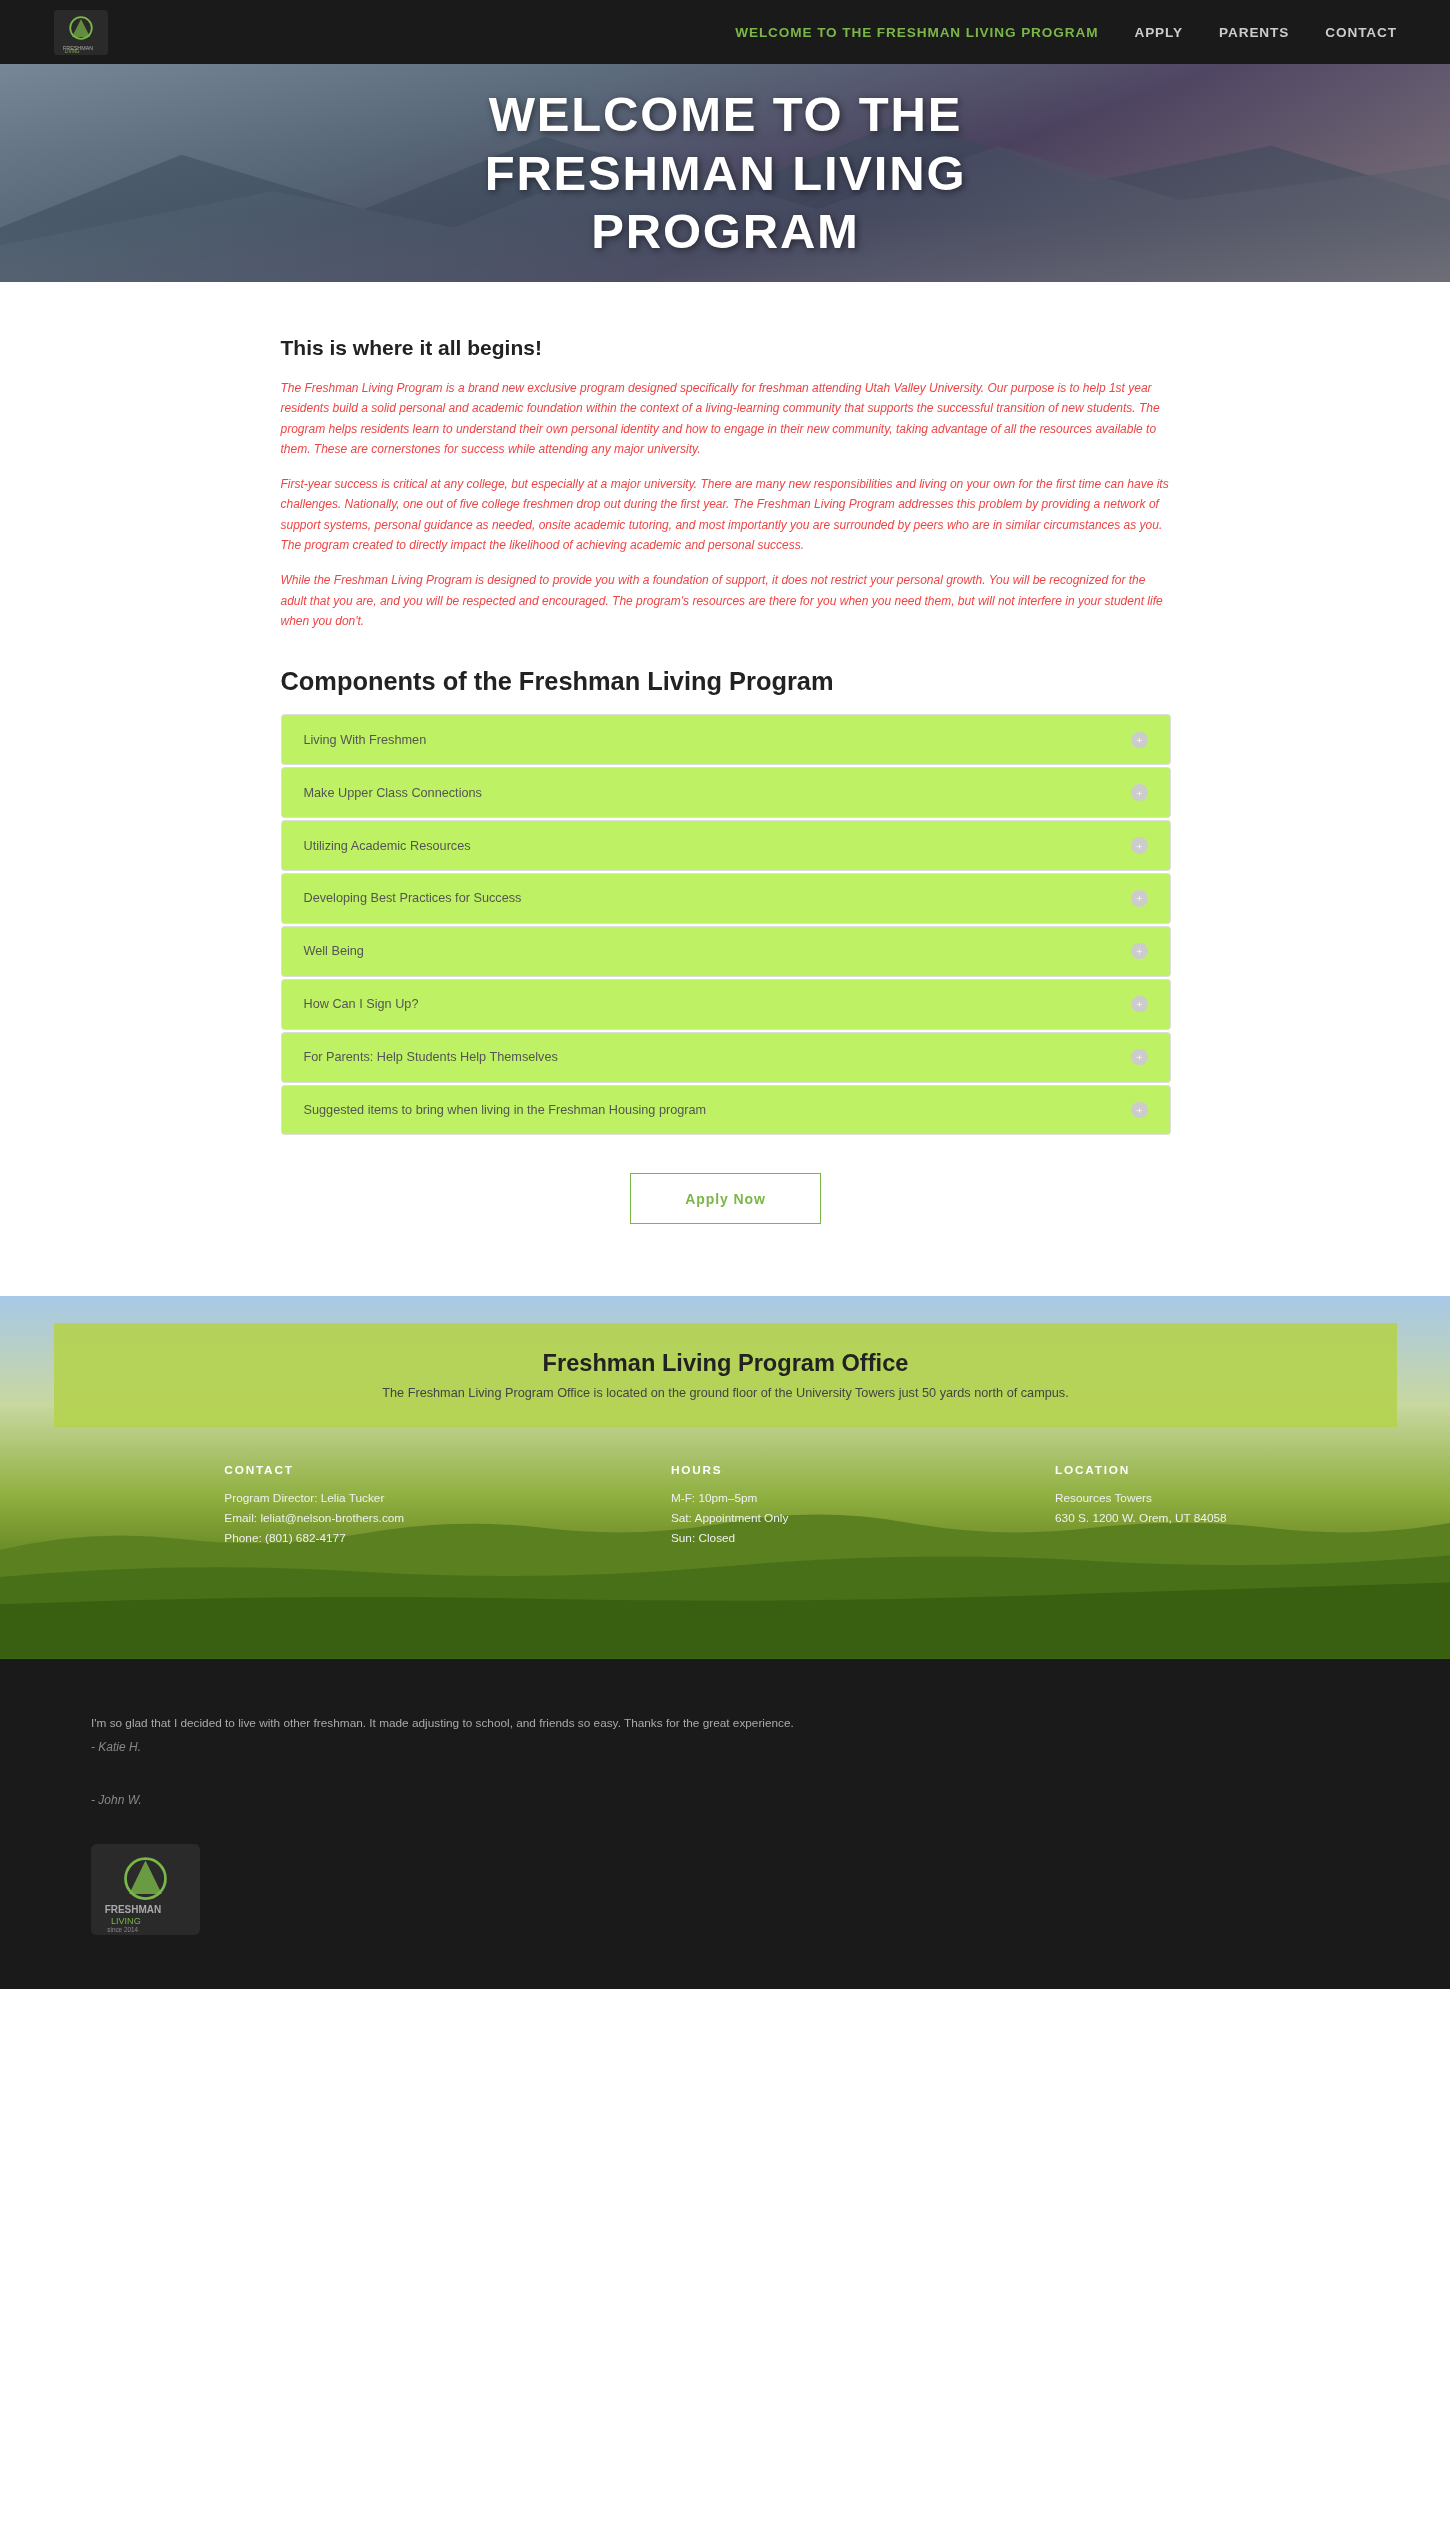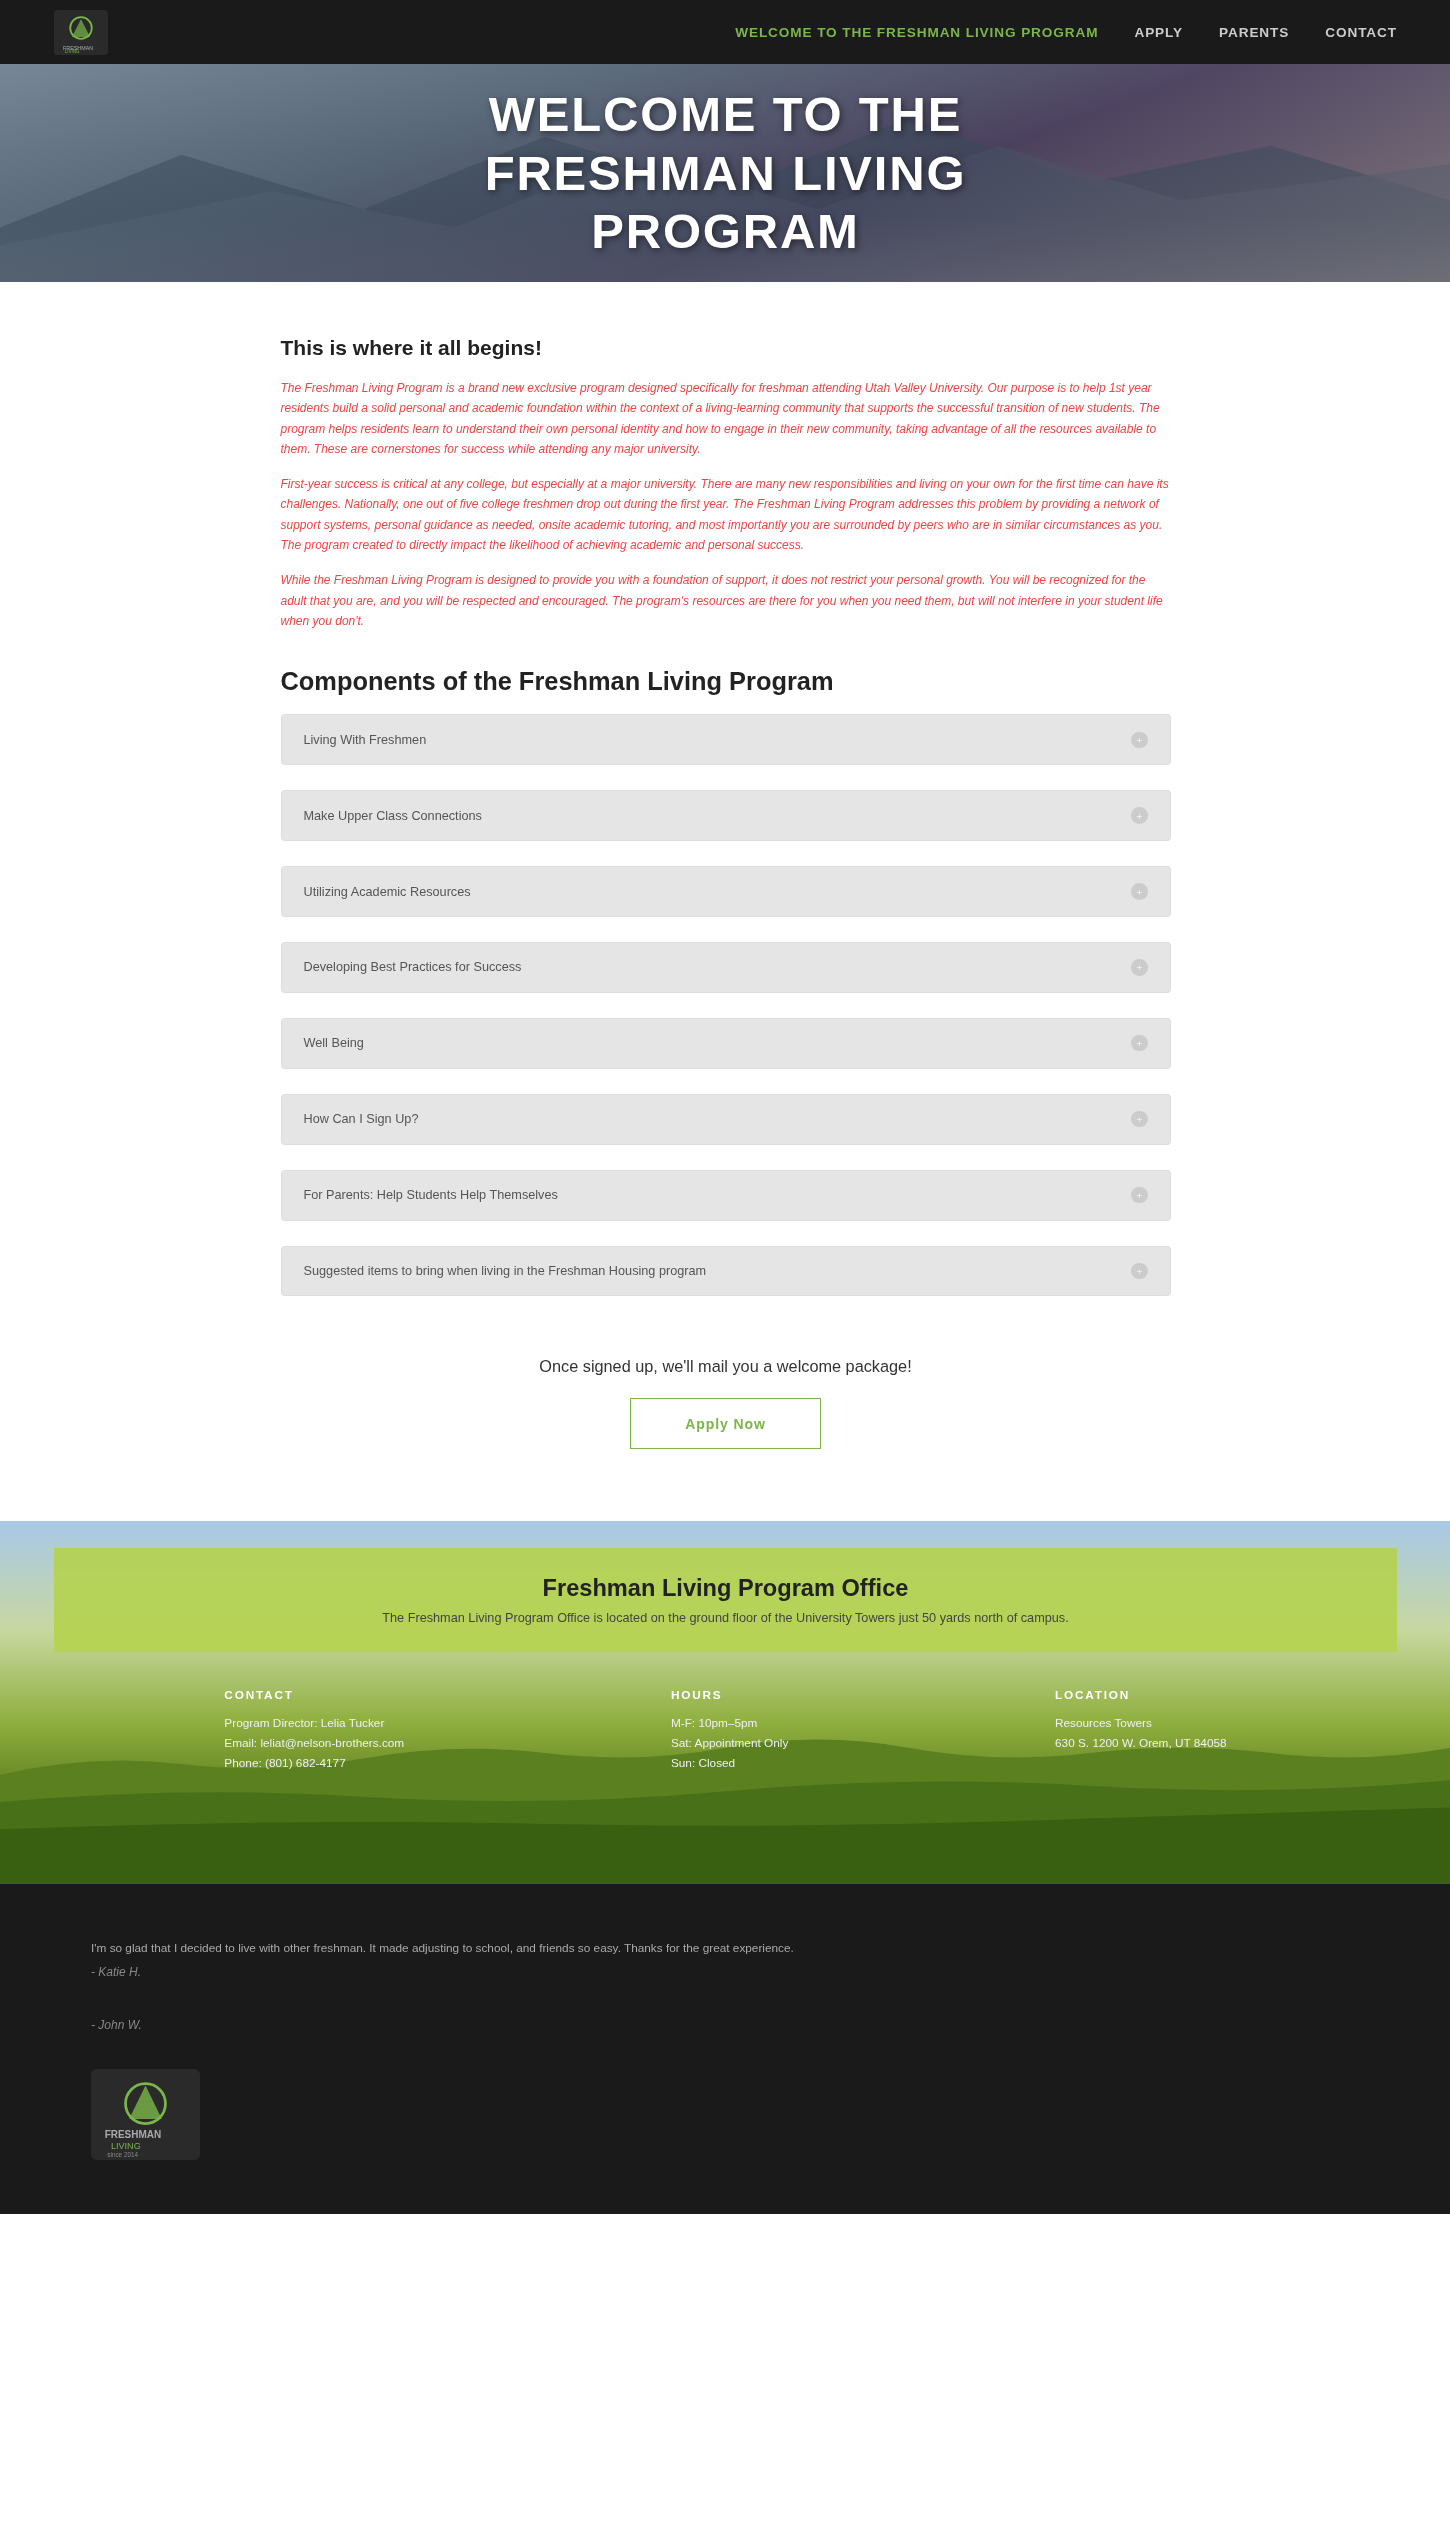--- a/index.html
+++ b/index.html
@@ -97,24 +97,24 @@
     .components-title {
       font-family: Arial, sans-serif;
       font-size: 25.4px;
       font-weight: 700;
       color: #222;
       margin: 36px 0 18px 0;
     }
 
     
     .accordion {
-      margin-bottom: 25px;
+      margin-bottom: 2px;
       border: 0.9px solid #ddd;
       border-radius: 3.6px;
-      background: #e5e5e5;
+      background: #bef264;
     }
     .accordion-header {
       display: flex;
       align-items: center;
       justify-content: space-between;
       padding: 16.3px 22px;
       cursor: pointer;
     }
     .accordion-label {
       font-family: Arial, sans-serif;
@@ -350,21 +350,20 @@
   </div>
 
   <div class="accordion">
     <div class="accordion-header">
       <span class="accordion-label">Suggested items to bring when living in the Freshman Housing program</span>
       <div class="accordion-icon">+</div>
     </div>
   </div>
 
   <div class="apply-section">
-    <p>Once signed up, we'll mail you a welcome package!</p>
     <button class="apply-btn">Apply Now</button>
   </div>
 
 </div>
 
 <div class="footer-section">
 
   <div style="position:absolute;inset:0;background:linear-gradient(to bottom, #a8c8e8 0%, #c8d8a0 30%, #90b040 55%, #608020 75%, #405010 100%);"></div>
 
   <svg style="position:absolute;bottom:0;left:0;right:0;width:100%;height:60%;" viewBox="0 0 1598 400" preserveAspectRatio="none" xmlns="http://www.w3.org/2000/svg">

